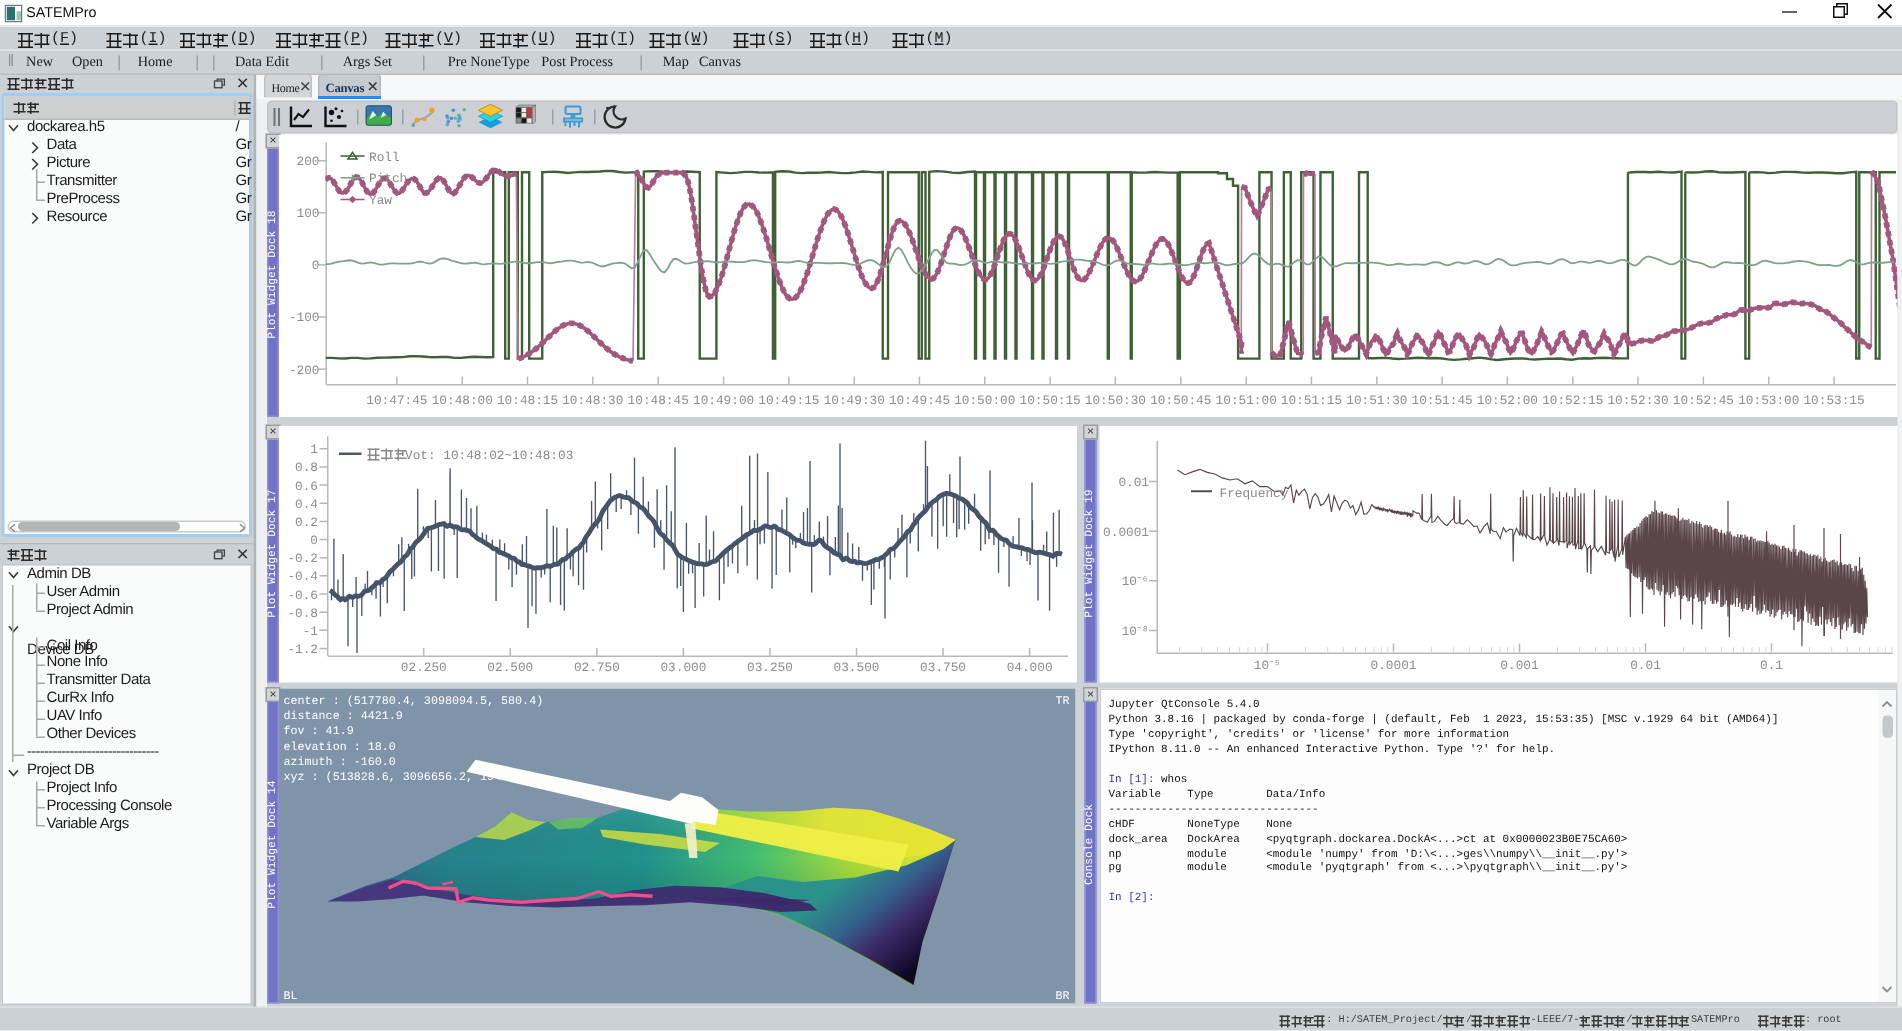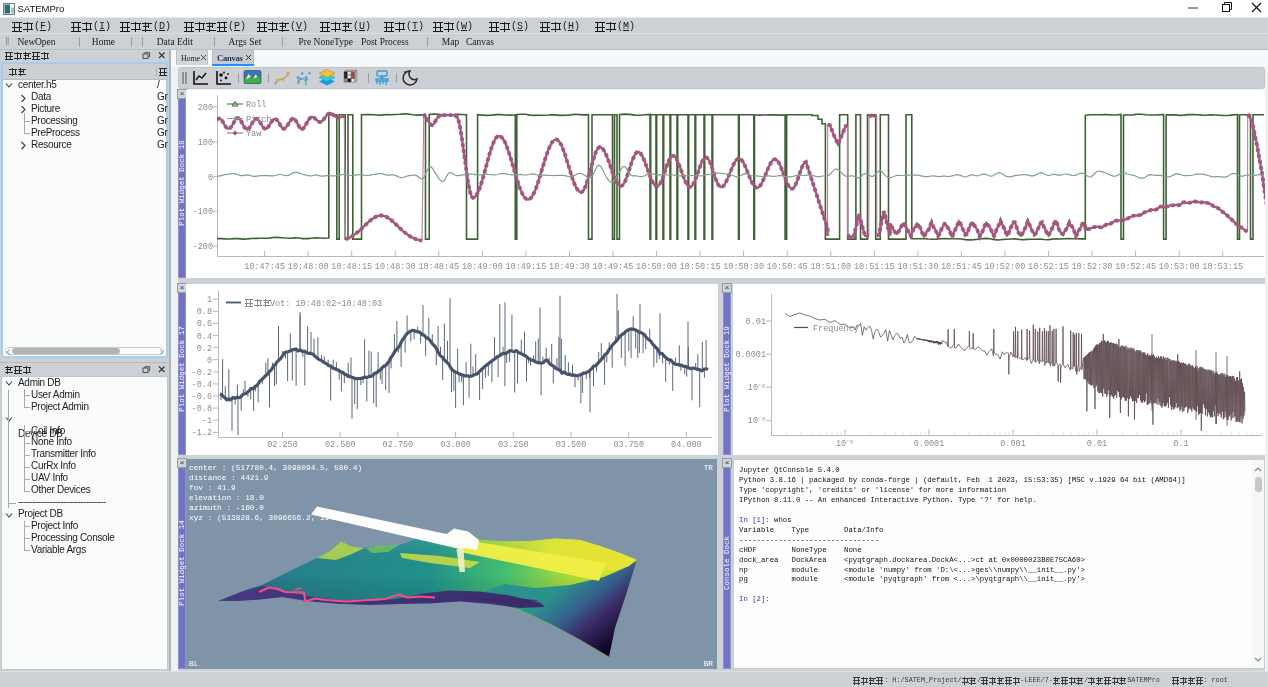--- a/index.html
+++ b/index.html
@@ -42,21 +42,21 @@
 <span class="abs" style="left:320px;top:3px;color:#1a1a1a;line-height:11px"><i class="zh z11 v0"></i><i class="zh z11 v1"></i><i class="zh z11 v2"></i><span class="mono" style="font-size:10px;vertical-align:top">(<u>U</u>)</span></span>
 <span class="abs" style="left:384px;top:3px;color:#1a1a1a;line-height:11px"><i class="zh z11 v0"></i><i class="zh z11 v1"></i><span class="mono" style="font-size:10px;vertical-align:top">(<u>T</u>)</span></span>
 <span class="abs" style="left:433px;top:3px;color:#1a1a1a;line-height:11px"><i class="zh z11 v0"></i><i class="zh z11 v1"></i><span class="mono" style="font-size:10px;vertical-align:top">(<u>W</u>)</span></span>
 <span class="abs" style="left:489px;top:3px;color:#1a1a1a;line-height:11px"><i class="zh z11 v0"></i><i class="zh z11 v1"></i><span class="mono" style="font-size:10px;vertical-align:top">(<u>S</u>)</span></span>
 <span class="abs" style="left:540px;top:3px;color:#1a1a1a;line-height:11px"><i class="zh z11 v0"></i><i class="zh z11 v1"></i><span class="mono" style="font-size:10px;vertical-align:top">(<u>H</u>)</span></span>
 <span class="abs" style="left:595px;top:3px;color:#1a1a1a;line-height:11px"><i class="zh z11 v0"></i><i class="zh z11 v1"></i><span class="mono" style="font-size:10px;vertical-align:top">(<u>M</u>)</span></span>
 </div>
 <div class="abs" style="left:0;top:33px;width:1268px;height:17px;background:#ccd1d5;border-top:1px solid #dde0e2;border-bottom:1px solid #b9bec2">
 <span class="abs" style="left:5px;top:1px;color:#8d949a;font-size:11px">‖</span>
 <span class="abs serif" style="left:17.4px;top:3px;font-size:9.5px;color:#1a1a1a">New</span>
-<span class="abs serif" style="left:35px;top:3px;font-size:9.5px;color:#1a1a1a">Open</span>
+<span class="abs serif" style="left:48px;top:3px;font-size:9.5px;color:#1a1a1a">Open</span>
 <span class="abs serif" style="left:91.8px;top:3px;font-size:9.5px;color:#1a1a1a">Home</span>
 <span class="abs serif" style="left:156.7px;top:3px;font-size:9.5px;color:#1a1a1a">Data Edit</span>
 <span class="abs serif" style="left:228.5px;top:3px;font-size:9.5px;color:#1a1a1a">Args Set</span>
 <span class="abs serif" style="left:298.5px;top:3px;font-size:9.5px;color:#1a1a1a">Pre NoneType</span>
 <span class="abs serif" style="left:360.9px;top:3px;font-size:9.5px;color:#1a1a1a">Post Process</span>
 <span class="abs serif" style="left:441.8px;top:3px;font-size:9.5px;color:#1a1a1a">Map</span>
 <span class="abs serif" style="left:466px;top:3px;font-size:9.5px;color:#1a1a1a">Canvas</span>
 <span class="sep" style="left:79px;top:3px;height:10px"></span>
 <span class="sep" style="left:130.6px;top:3px;height:10px"></span>
 <span class="sep" style="left:141.5px;top:3px;height:10px"></span>
@@ -77,36 +77,36 @@
       <path d="M17 0.5l5.5 5.5M22.5 0.5L17 6" stroke="#333" stroke-width="1.1"></path>
     </svg>
 </div>
 <div class="abs" style="left:1px;top:62px;width:167px;height:296px;background:#fafbfb;border:2px solid #a5cdf0;border-radius:2px">
 <div class="abs" style="left:0;top:0;width:163px;height:16px;background:#ccd0d3;border-bottom:1px solid #b8bcbf">
       <span class="abs" style="left:6px;top:3px;color:#2a2a2a"><i class="zh z9 v1"></i><i class="zh z9 v2"></i></span>
       <span class="abs" style="left:153px;top:3px;width:1px;height:10px;background:#b0b4b7"></span>
       <span class="abs" style="left:156px;top:3px;color:#2a2a2a"><i class="zh z9 v0"></i></span>
     </div>
 </div>
-<div class="treerow" style="left:18px;top:78.7px">center.h5</div>
+<div class="treerow" style="left:18px;top:78.7px">dockarea.h5</div>
 <div class="treerow" style="left:157px;top:78.7px">/</div>
 <svg class="abs" style="left:5px;top:82.2px" width="8" height="7">
     <path d="M1 1.5l3 3.5 3-3.5" fill="none" stroke="#3c3c3c" stroke-width="1.1"></path>
   </svg>
 <div class="treerow" style="left:31px;top:91.2px">Data</div>
 <div class="treerow" style="left:157px;top:91.2px">Gr</div>
 <svg class="abs" style="left:20px;top:93.7px" width="7" height="9">
     <path d="M1.5 1l3.5 3.5L1.5 8" fill="none" stroke="#3c3c3c" stroke-width="1.1"></path>
   </svg>
 <div class="treerow" style="left:31px;top:102.9px">Picture</div>
 <div class="treerow" style="left:157px;top:102.9px">Gr</div>
 <svg class="abs" style="left:20px;top:105.4px" width="7" height="9">
     <path d="M1.5 1l3.5 3.5L1.5 8" fill="none" stroke="#3c3c3c" stroke-width="1.1"></path>
   </svg>
-<div class="treerow" style="left:31px;top:114.8px">Processing</div>
+<div class="treerow" style="left:31px;top:114.8px">Transmitter</div>
 <div class="treerow" style="left:157px;top:114.8px">Gr</div>
 <div class="treerow" style="left:31px;top:126.6px">PreProcess</div>
 <div class="treerow" style="left:157px;top:126.6px">Gr</div>
 <div class="treerow" style="left:31px;top:138.5px">Resource</div>
 <div class="treerow" style="left:157px;top:138.5px">Gr</div>
 <svg class="abs" style="left:20px;top:141.0px" width="7" height="9">
     <path d="M1.5 1l3.5 3.5L1.5 8" fill="none" stroke="#3c3c3c" stroke-width="1.1"></path>
   </svg>
 <div class="guide" style="left:24px;top:113px;width:1px;height:21px"></div>
 <div class="guide" style="left:24px;top:121px;width:6px;height:1px"></div>
@@ -139,21 +139,21 @@
 <div class="guide" style="left:24px;top:407.16px;width:6px;height:1px"></div>
 <div class="guide" style="left:24px;top:389.3px;width:1px;height:17.860000000000014px"></div>
 <svg class="abs" style="left:5px;top:416.09000000000003px" width="8" height="7">
     <path d="M1 1.5l3 3.5 3-3.5" fill="none" stroke="#3c3c3c" stroke-width="1.1"></path>
   </svg>
 <div class="treerow" style="left:18px;top:428px">Device DB</div>
 <div class="treerow" style="left:31px;top:424.52000000000004px">Coil Info</div>
 <div class="guide" style="left:24px;top:431.02000000000004px;width:6px;height:1px"></div>
 <div class="treerow" style="left:31px;top:436.45000000000005px">None Info</div>
 <div class="guide" style="left:24px;top:442.95000000000005px;width:6px;height:1px"></div>
-<div class="treerow" style="left:31px;top:448.38000000000005px">Transmitter Info</div>
+<div class="treerow" style="left:31px;top:448.38000000000005px">Transmitter Data</div>
 <div class="guide" style="left:24px;top:454.88000000000005px;width:6px;height:1px"></div>
 <div class="treerow" style="left:31px;top:460.31000000000006px">CurRx Info</div>
 <div class="guide" style="left:24px;top:466.81000000000006px;width:6px;height:1px"></div>
 <div class="treerow" style="left:31px;top:472.24000000000007px">UAV Info</div>
 <div class="guide" style="left:24px;top:478.74000000000007px;width:6px;height:1px"></div>
 <div class="treerow" style="left:31px;top:484.1700000000001px">Other Devices</div>
 <div class="guide" style="left:24px;top:490.6700000000001px;width:6px;height:1px"></div>
 <div class="guide" style="left:24px;top:425.09000000000003px;width:1px;height:65.58000000000004px"></div>
 <div class="treerow" style="left:18px;top:496.1000000000001px;letter-spacing:-0.5px;color:#333">-------------------------------</div>
 <div class="guide" style="left:8px;top:502.6000000000001px;width:8px;height:1px"></div>

